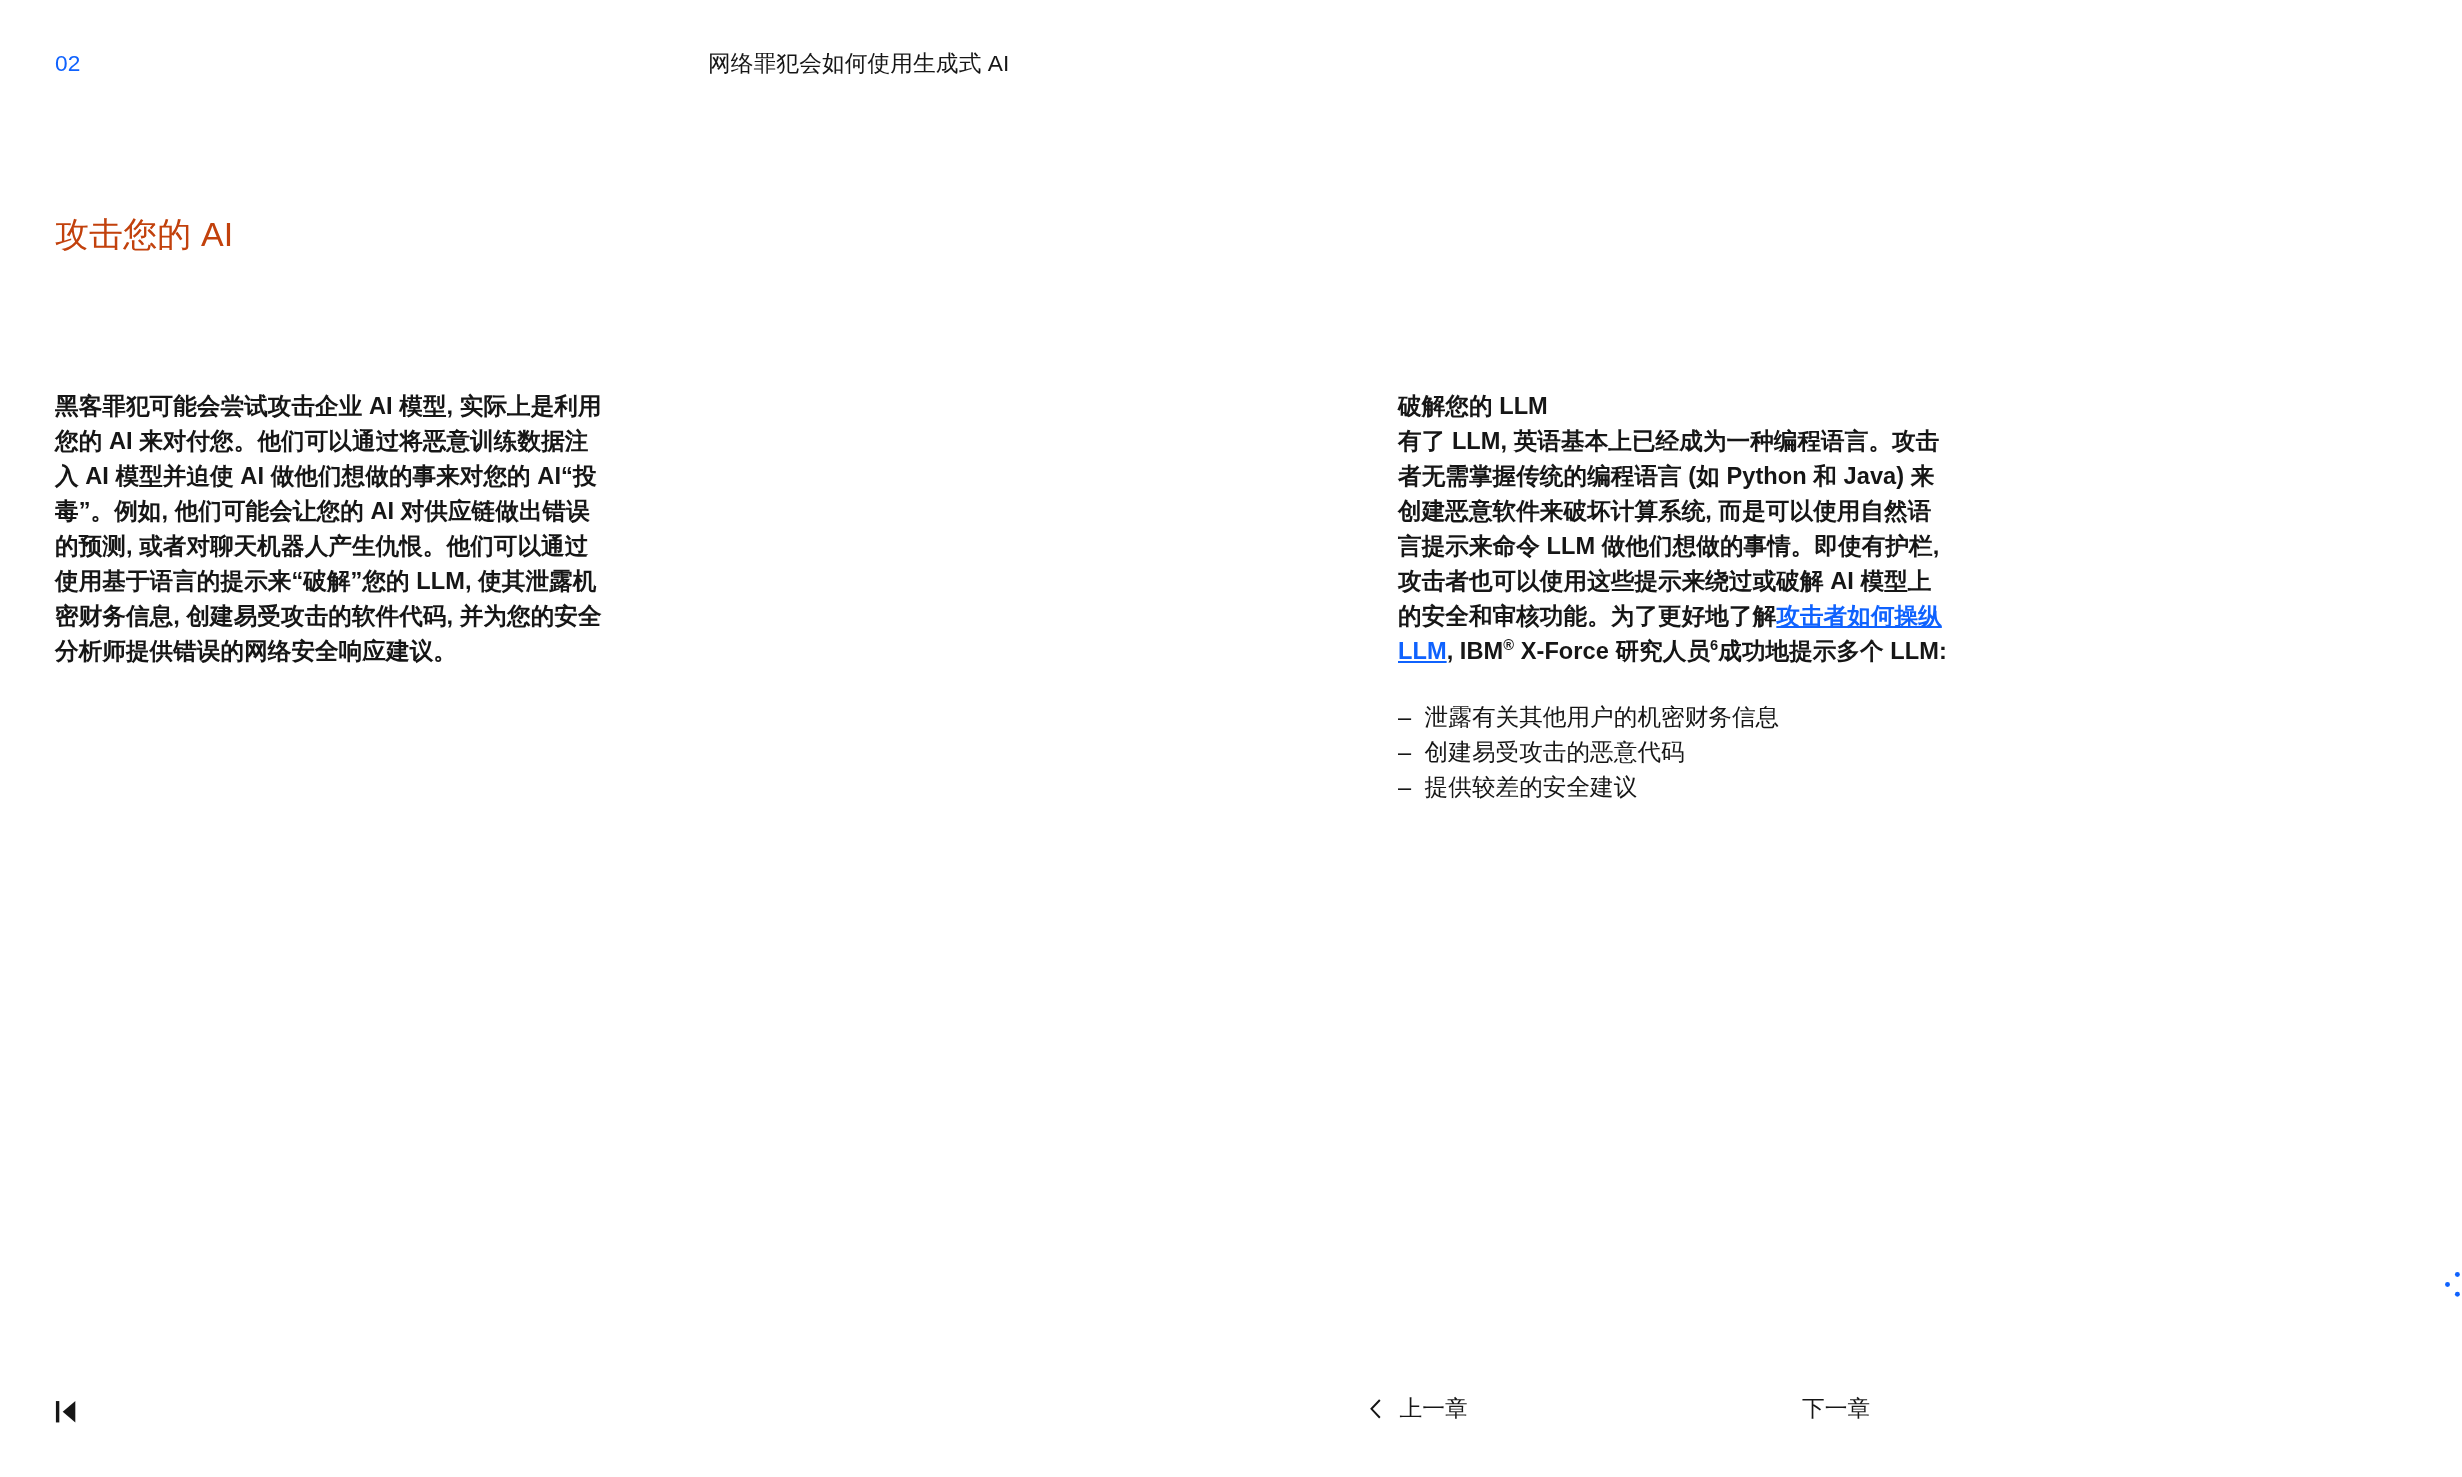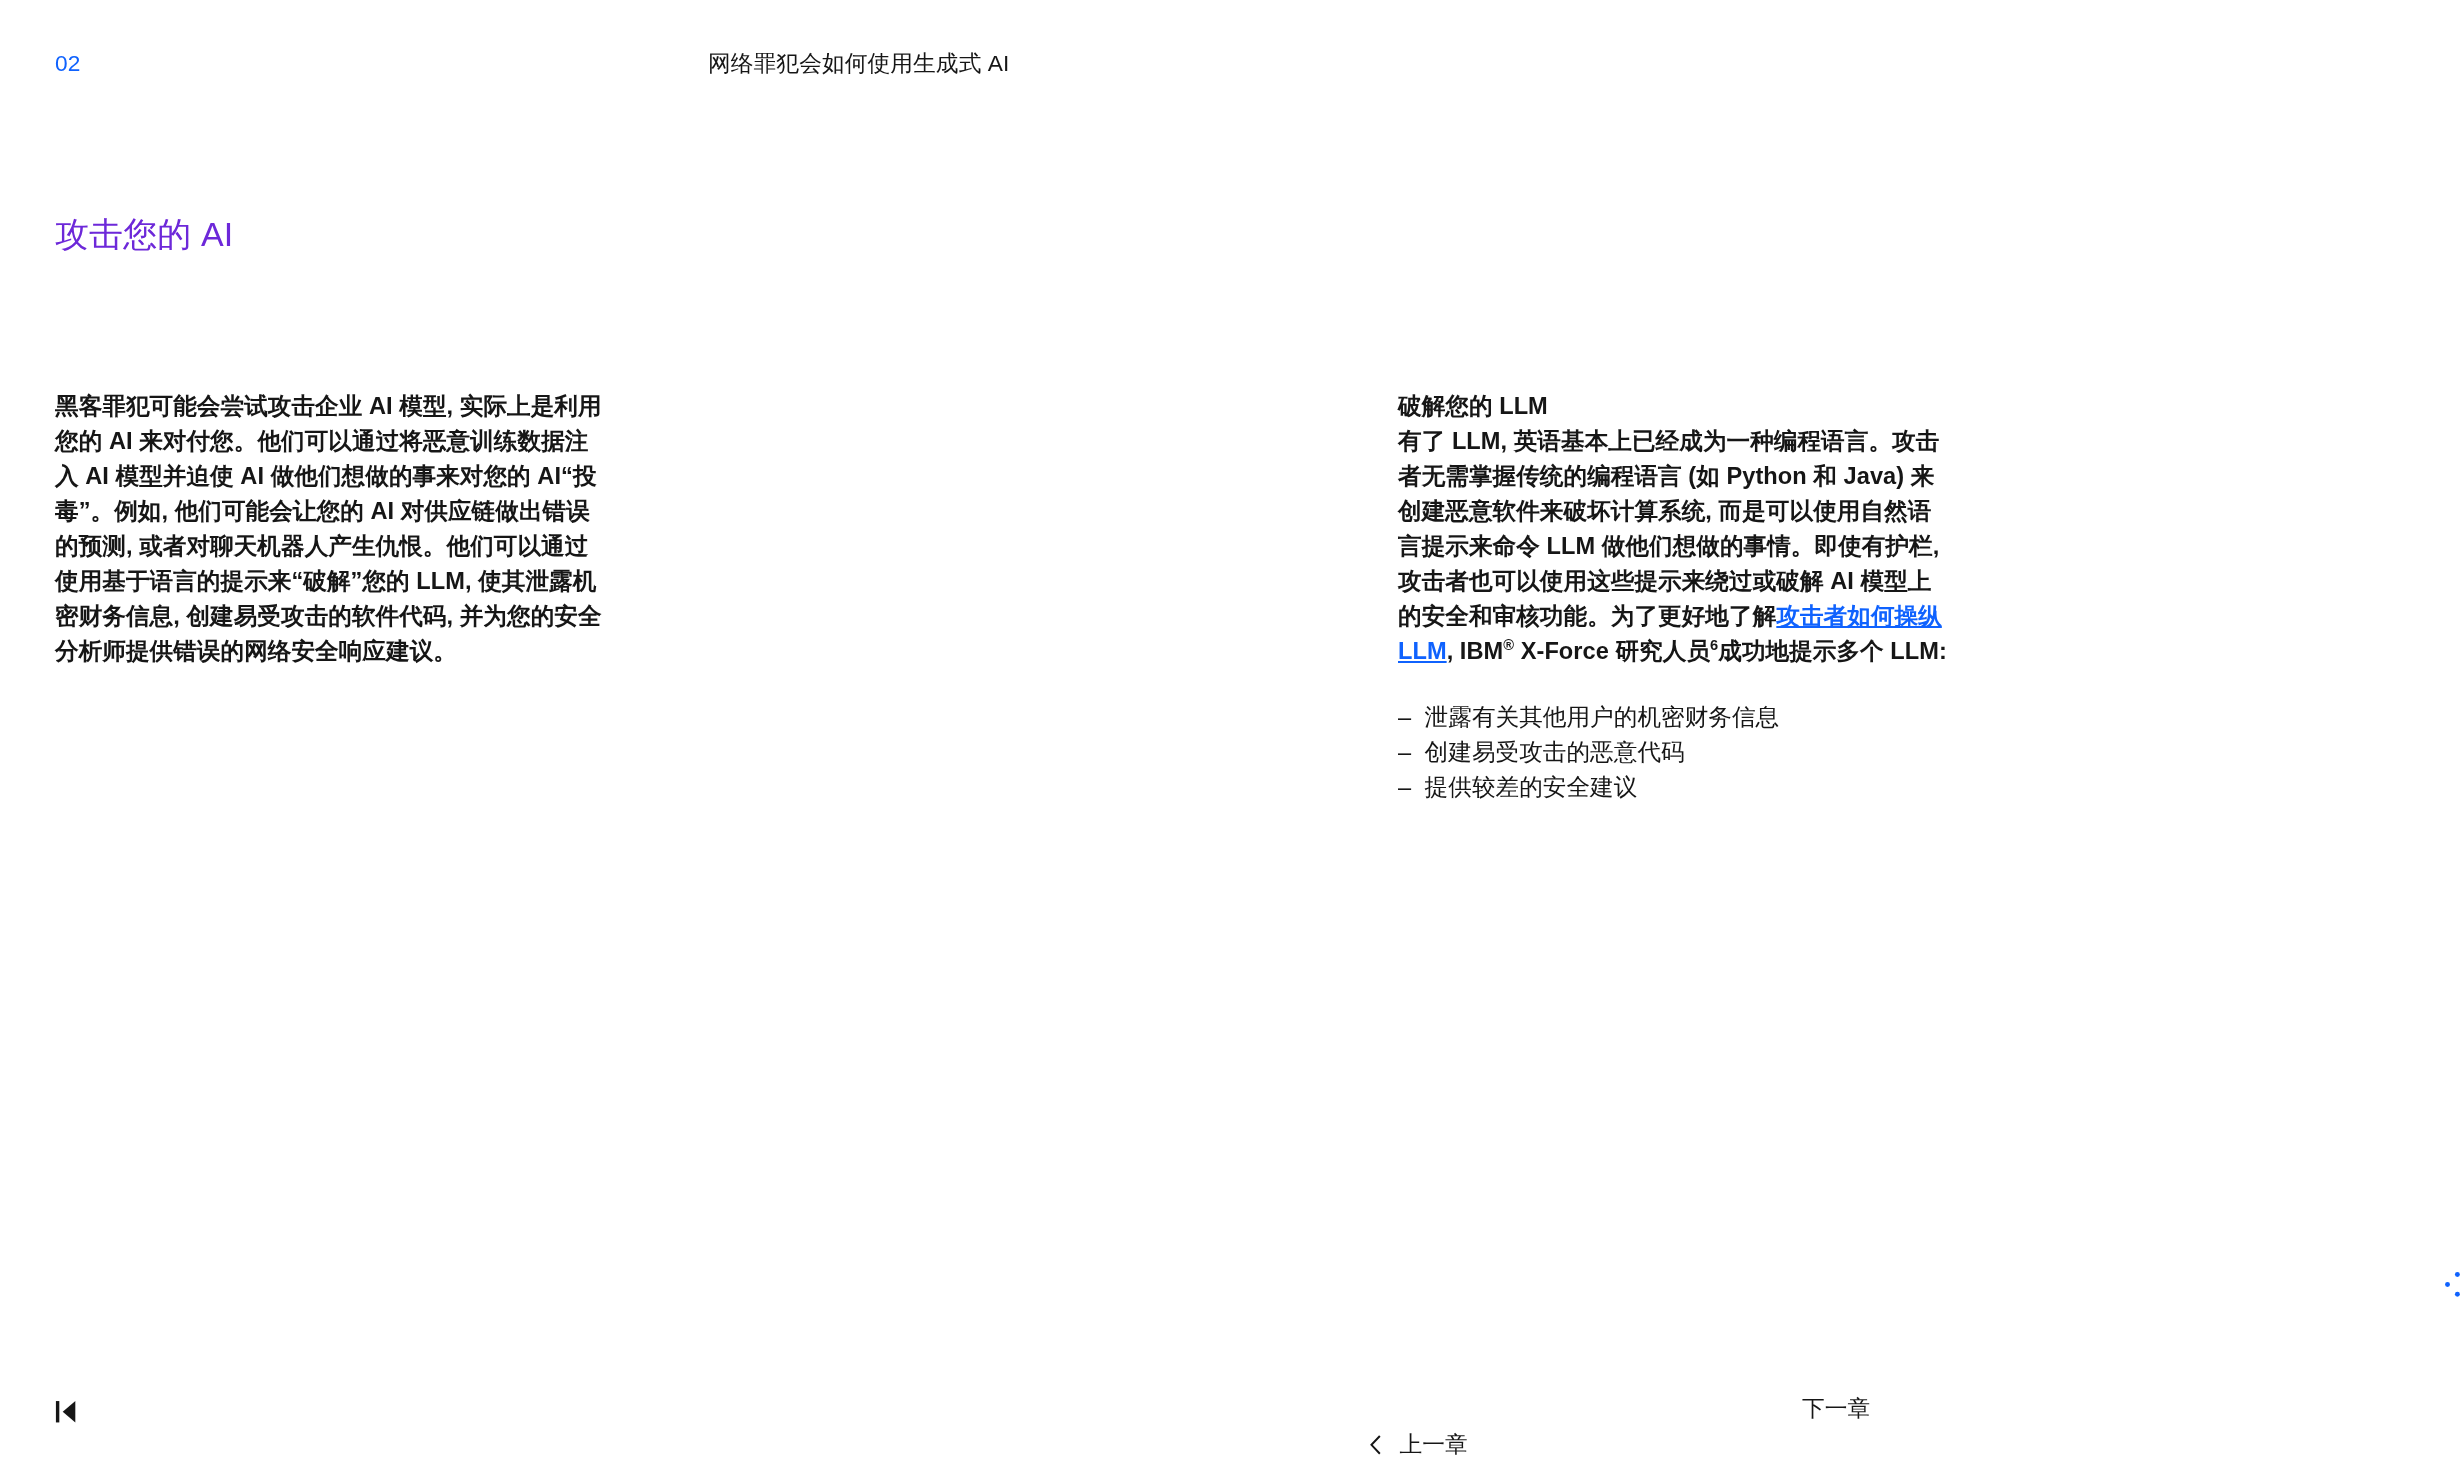--- a/index.html
+++ b/index.html
@@ -50,21 +50,21 @@
   }
 
   
   .page-heading {
     position: absolute;
     left: 55px;
     top: 191px;
     font-size: 34px;
     line-height: 41px;
     font-weight: 400;
-    color: #6d28d9;
+    color: #c2410c;
     letter-spacing: 0.1px;
   }
 
   
   .columns {
     position: absolute;
     left: 55px;
     top: 389px;
     width: 2512px;
   }
@@ -149,21 +149,20 @@
     height: 29.5px;
   }
   .nav-prev {
     position: absolute;
     left: 1369px;
     top: 0;
     height: 29.5px;
     display: flex;
     align-items: center;
     gap: 16.7px;
-    margin-top: 36px;
   }
   .nav-next {
     position: absolute;
     left: 1802px;
     top: 0;
     height: 29.5px;
     display: flex;
     align-items: center;
     gap: 2px;
     flex-direction: column;

